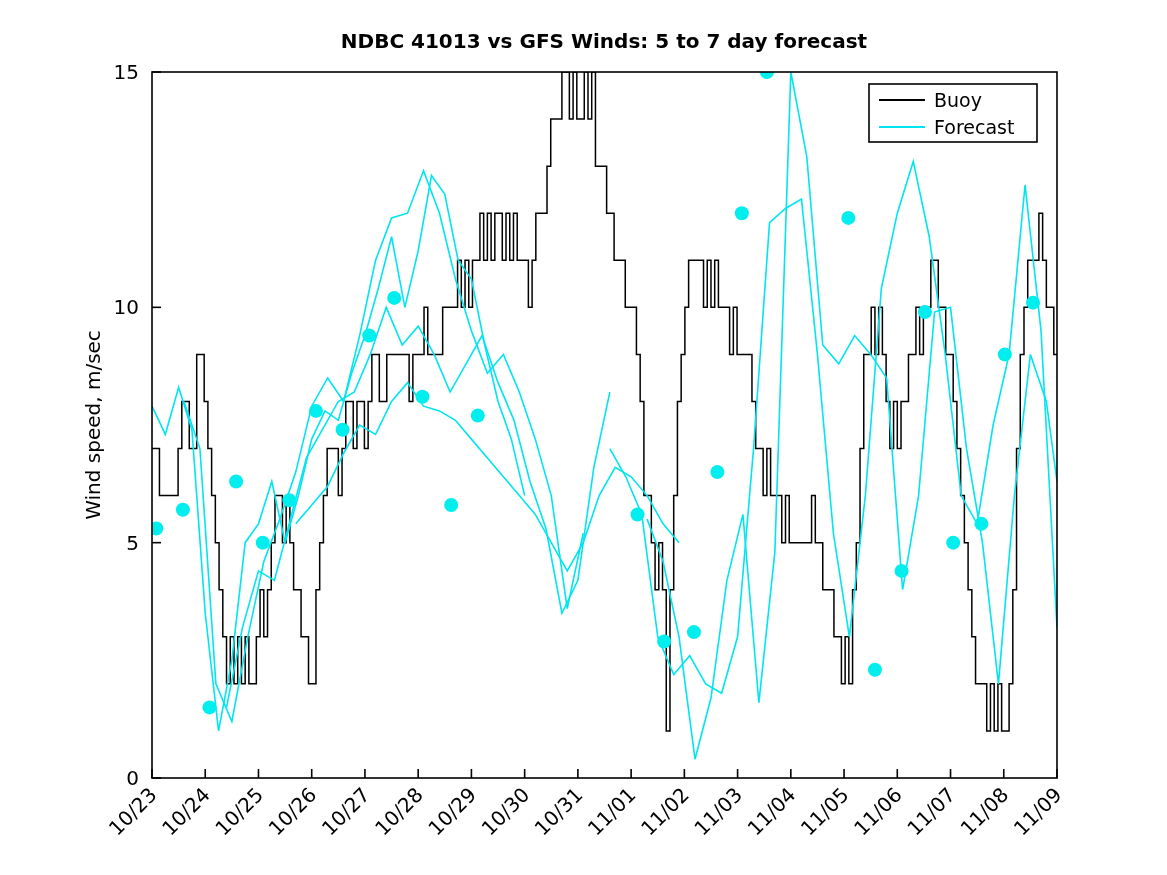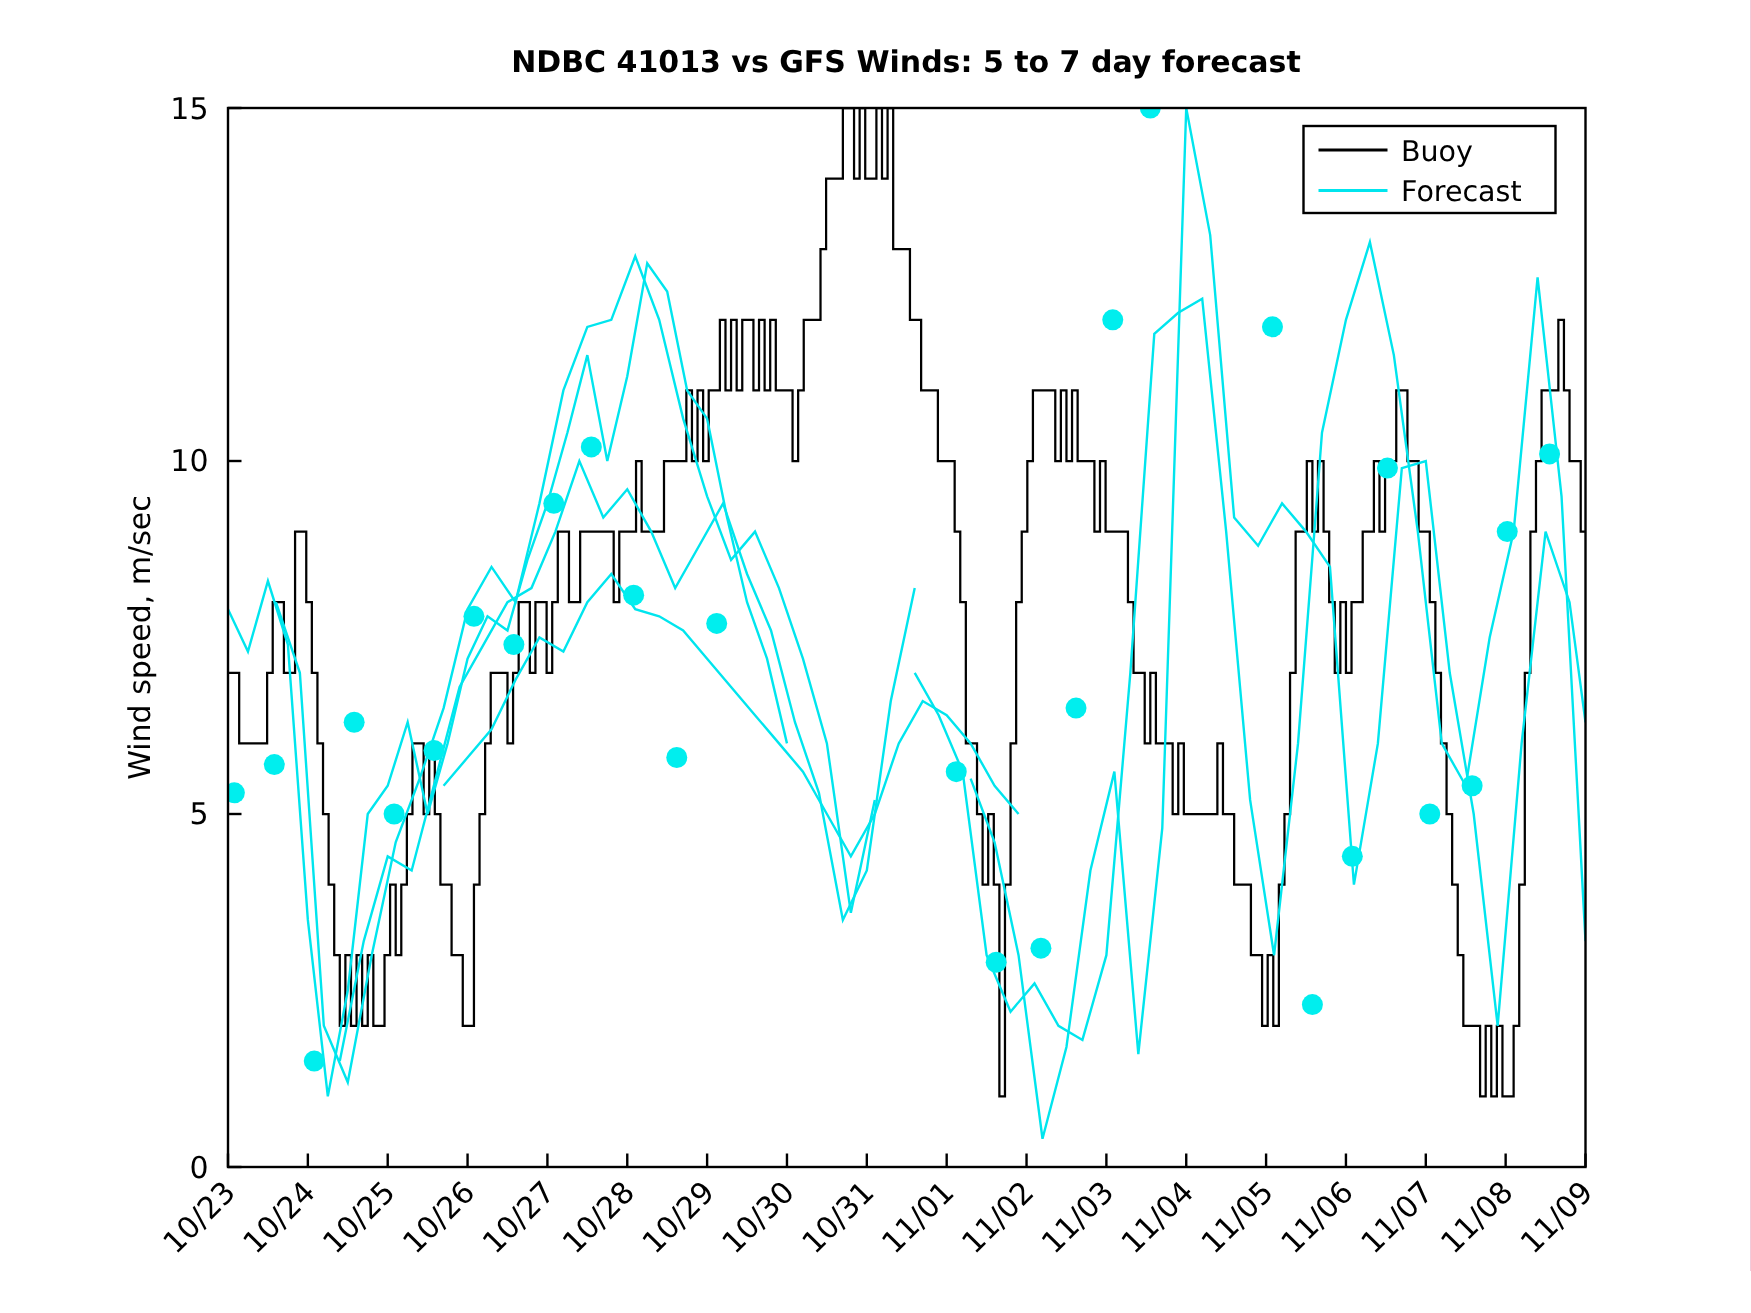--- a/index.html
+++ b/index.html
@@ -1,17 +1,17 @@
 <!DOCTYPE html>
 <html><head>
 <meta charset="utf-8">
 <style>
   html,body{margin:0;padding:0;background:#ffffff;}
   body{width:1167px;height:875px;font-family:"DejaVu Sans",sans-serif;overflow:hidden;}
-  #fig{position:relative;width:1167px;height:875px;background:#be185d;}
+  #fig{position:relative;width:1167px;height:875px;background:#1d4ed8;}
   svg{display:block;}
   .ttl{font-family:"DejaVu Sans",sans-serif;font-size:20px;font-weight:bold;fill:#000;}
   .tick{font-family:"DejaVu Sans",sans-serif;font-size:20px;fill:#000;}
   .axlabel{font-family:"DejaVu Sans",sans-serif;font-size:20px;fill:#000;}
   .leg{font-family:"DejaVu Sans",sans-serif;font-size:19px;fill:#000;}
 </style>
 </head>
 <body>
 
 <div id="fig">

